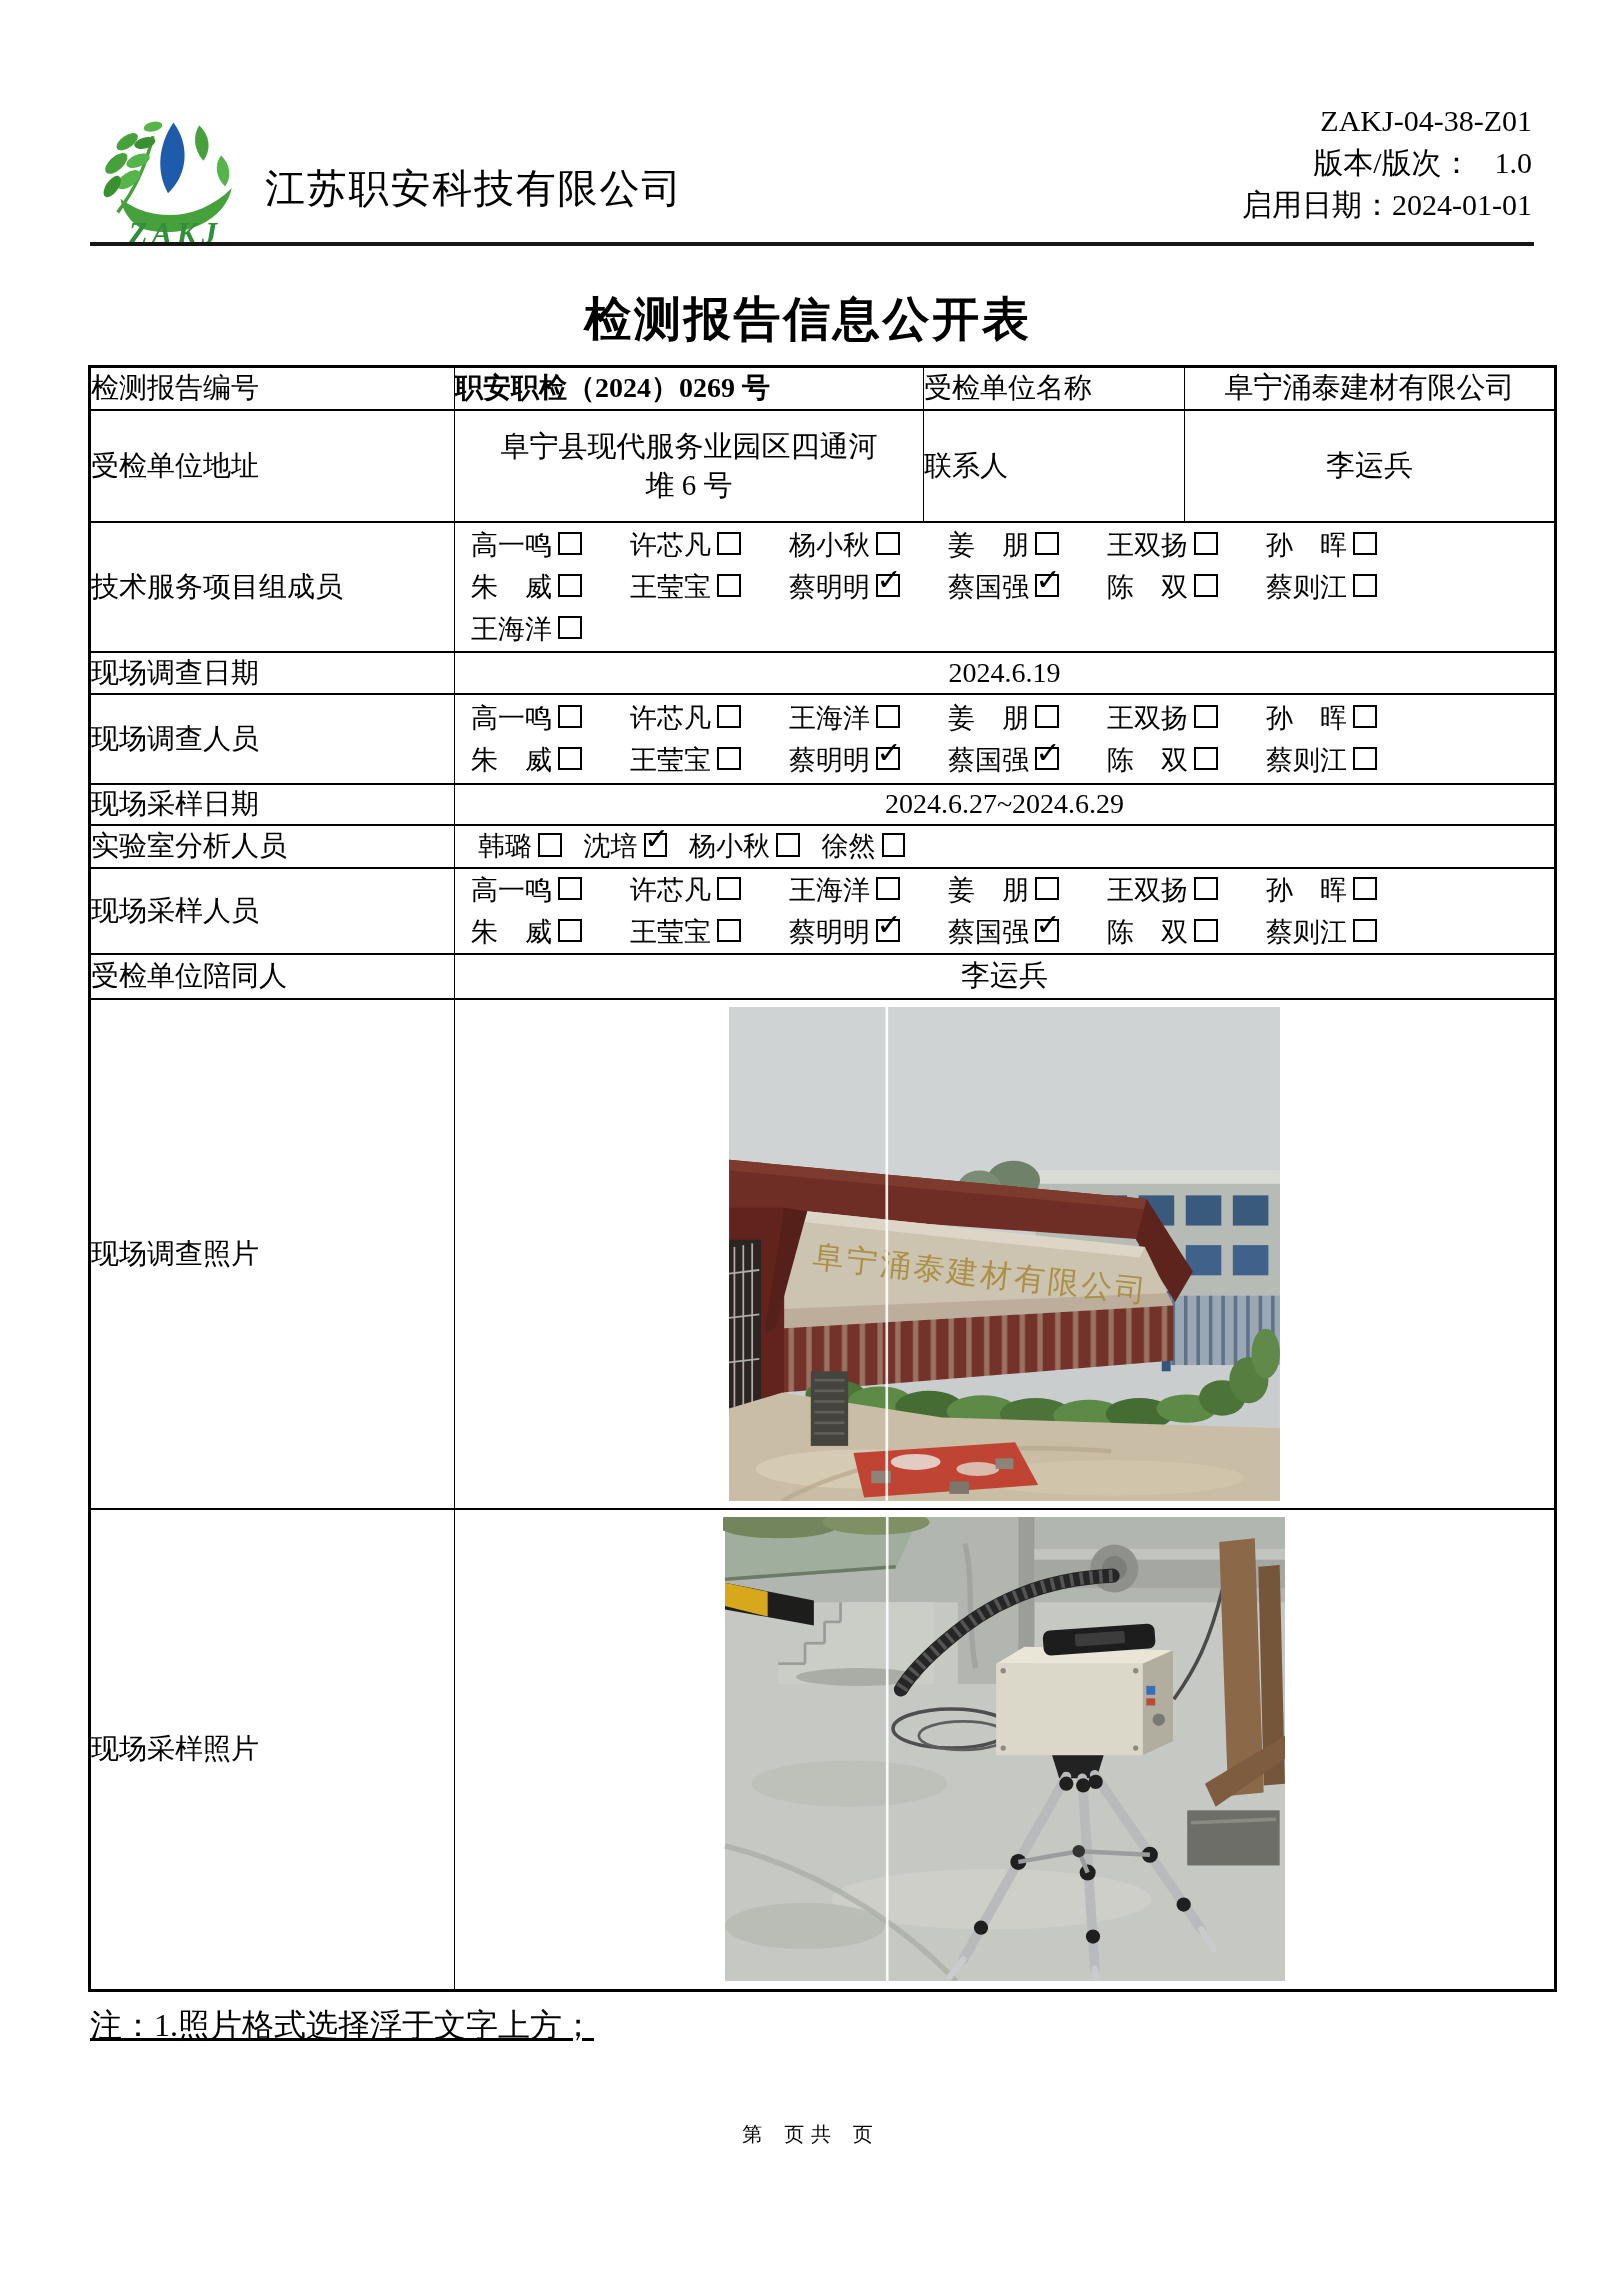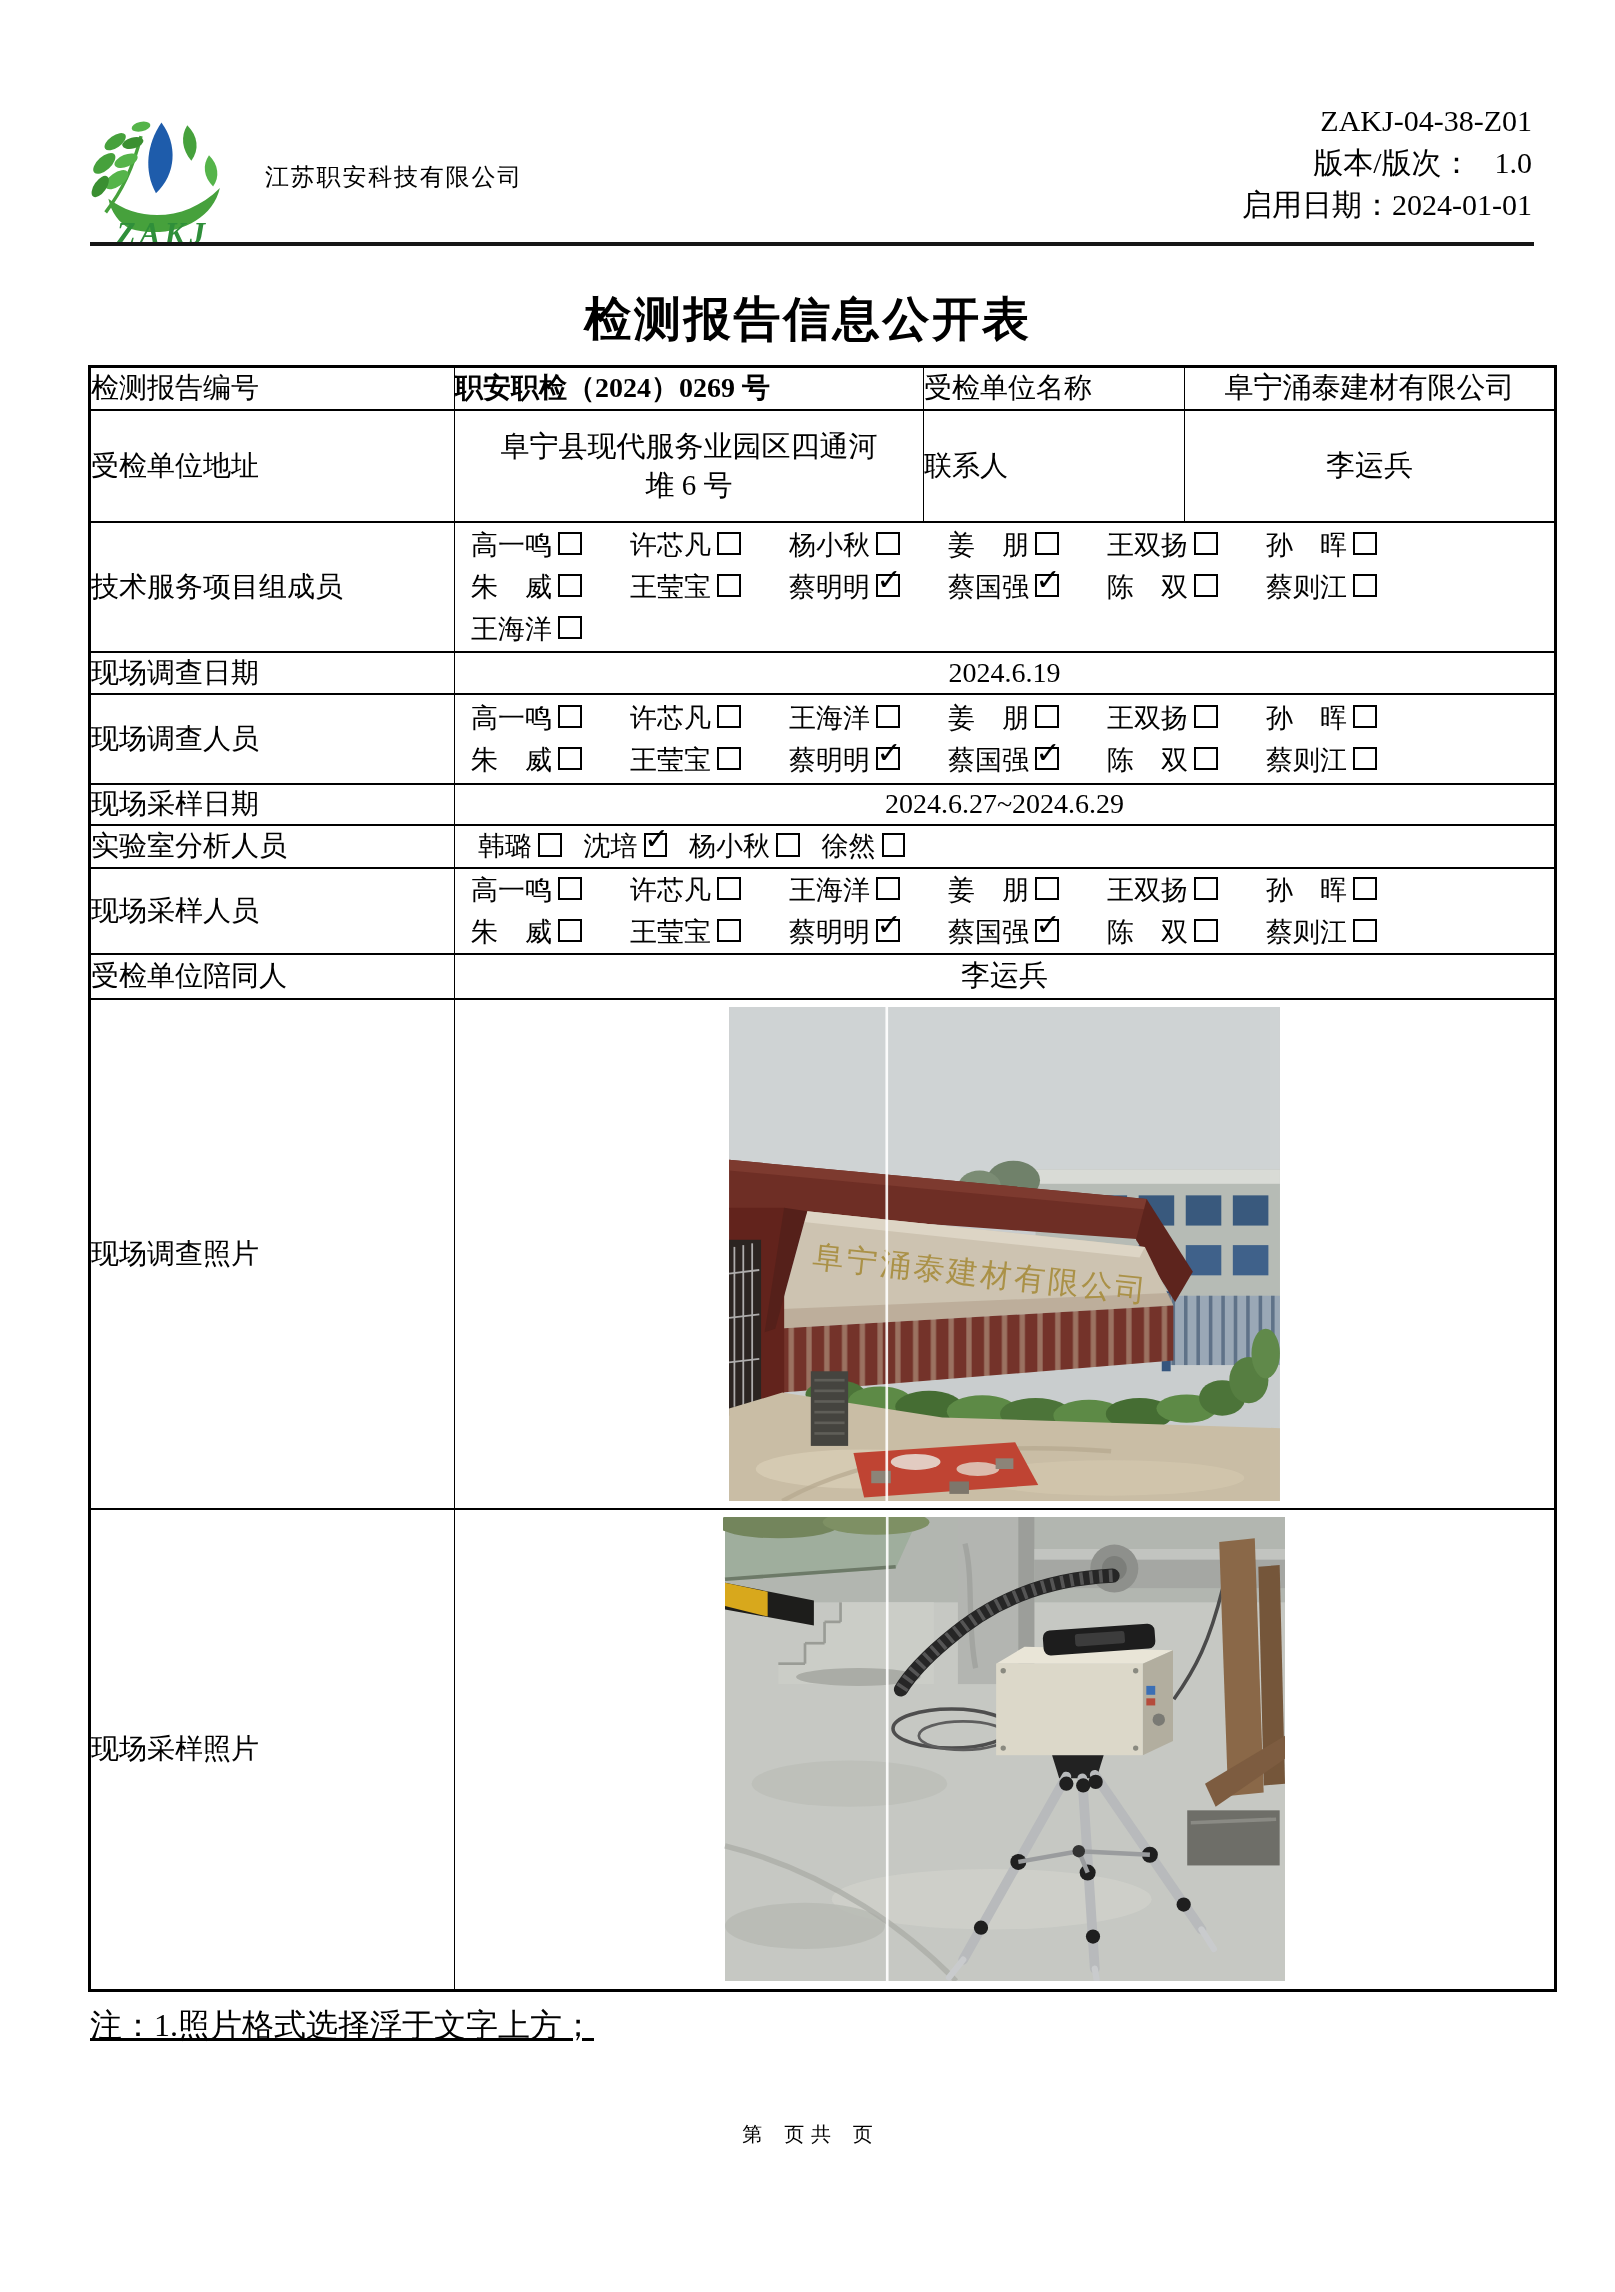--- a/index.html
+++ b/index.html
@@ -1,21 +1,21 @@
 <!DOCTYPE html>
 <html style="font-size:14.3px"><head>
 <meta charset="utf-8">
 <style>
   html,body{margin:0;padding:0;background:#e8e8e8;}
   .page{position:relative;width:1616px;height:2293px;background:#ffffff;margin:0 auto;
         font-family:"Liberation Serif","DejaVu Serif",serif;color:#000;overflow:hidden;}
 
   
-  .logo{position:absolute;left:83px;top:109px;text-align:center;}
-  .company-name{position:absolute;left:265px;top:161px;font-size:24px;letter-spacing:1.8px;}
+  .logo{position:absolute;left:95px;top:109px;text-align:center;}
+  .company-name{position:absolute;left:265px;top:161px;font-size:40px;letter-spacing:1.8px;}
   .doc-meta{position:absolute;right:84px;top:100px;text-align:right;font-size:30px;line-height:42px;}
   .doc-meta .gap{display:inline-block;width:23px;}
   .header-rule{position:absolute;left:90px;top:242px;width:1444px;height:3.6px;background:#161616;}
 
   
   .doc-title{position:absolute;left:0;top:288px;width:100%;text-align:center;
              font-size:47px;font-weight:bold;letter-spacing:2.7px;
              font-family:"Liberation Sans","DejaVu Sans",sans-serif;}
 
   

